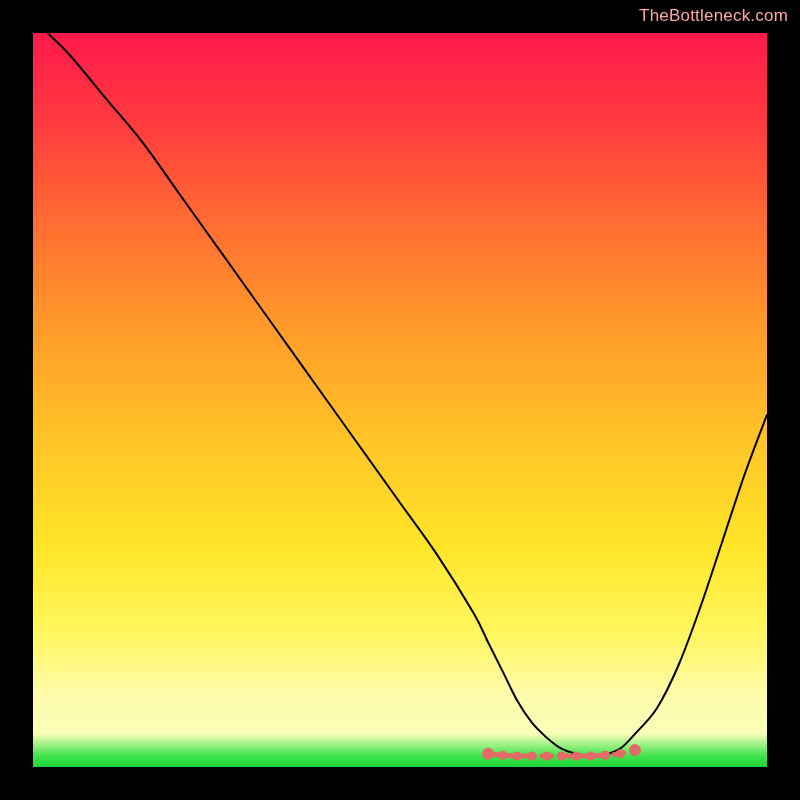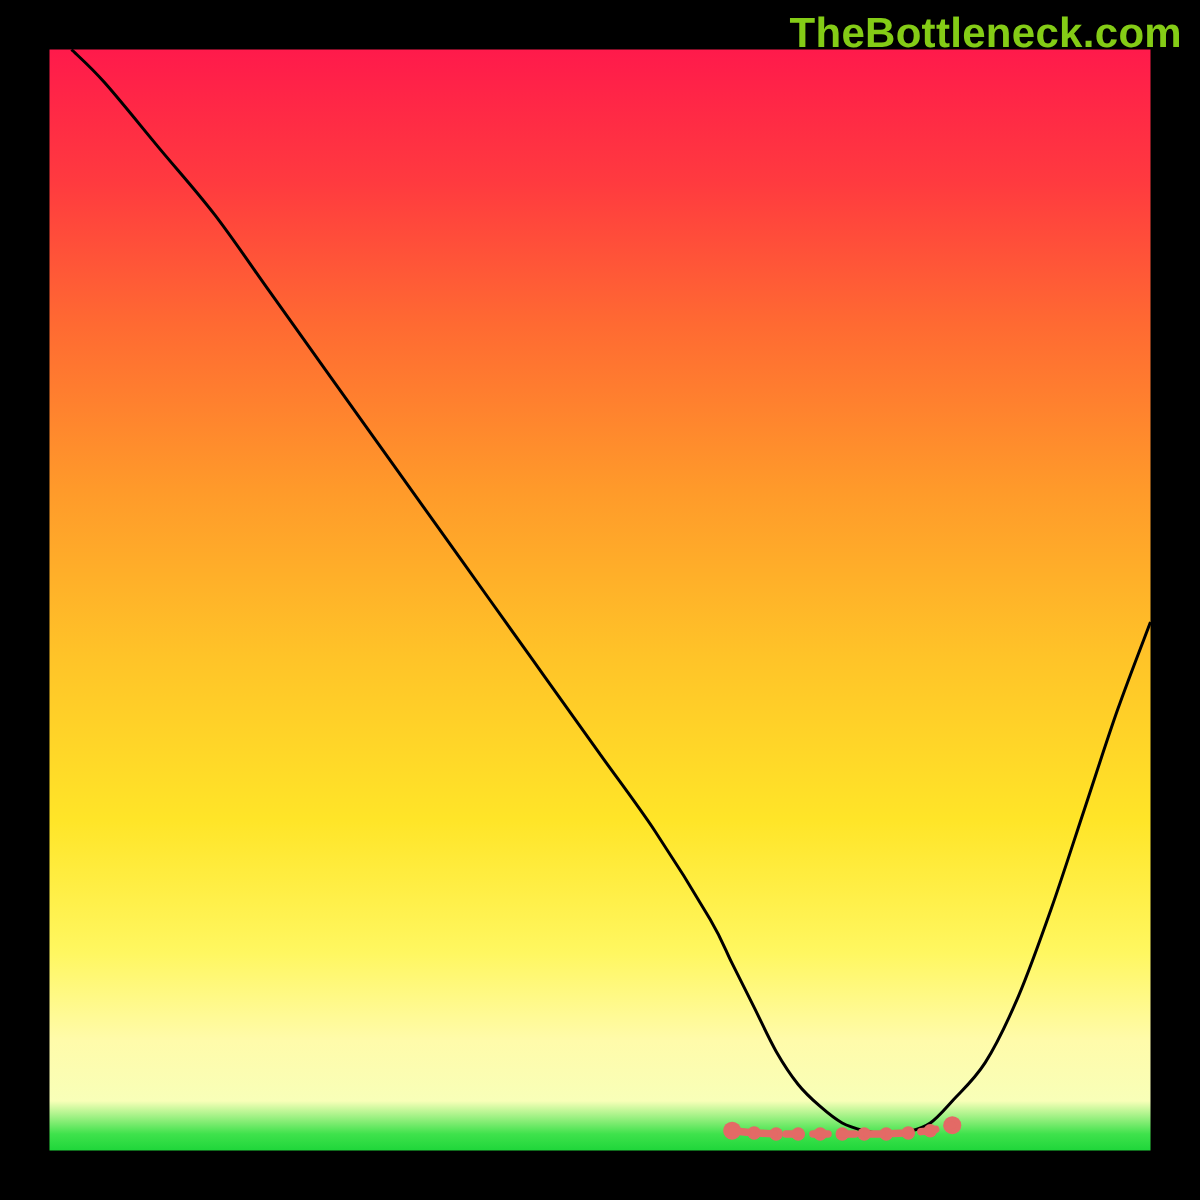--- a/index.html
+++ b/index.html
@@ -14,23 +14,23 @@
     position: relative;
     width: 800px;
     height: 800px;
     background: #000;
   }
   .watermark {
     position: absolute;
     top: 6px;
     right: 12px;
     font-family: Arial, Helvetica, sans-serif;
-    font-size: 28px;
-    font-weight: bold;
-    color: #84cc16;
+    font-size: 17px;
+    font-weight: normal;
+    color: #fca5a5;
     letter-spacing: 0.2px;
   }
   svg {
     position: absolute;
     top: 0;
     left: 0;
   }
 </style>
 </head>
 <body>

